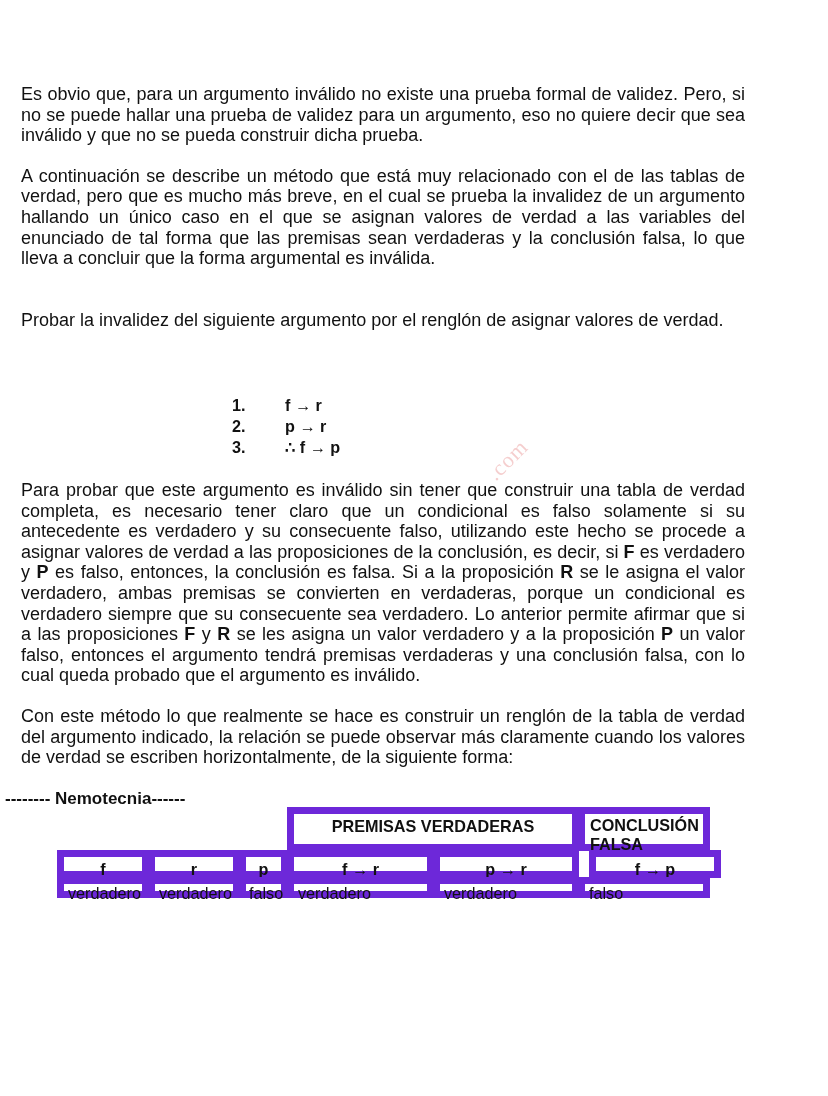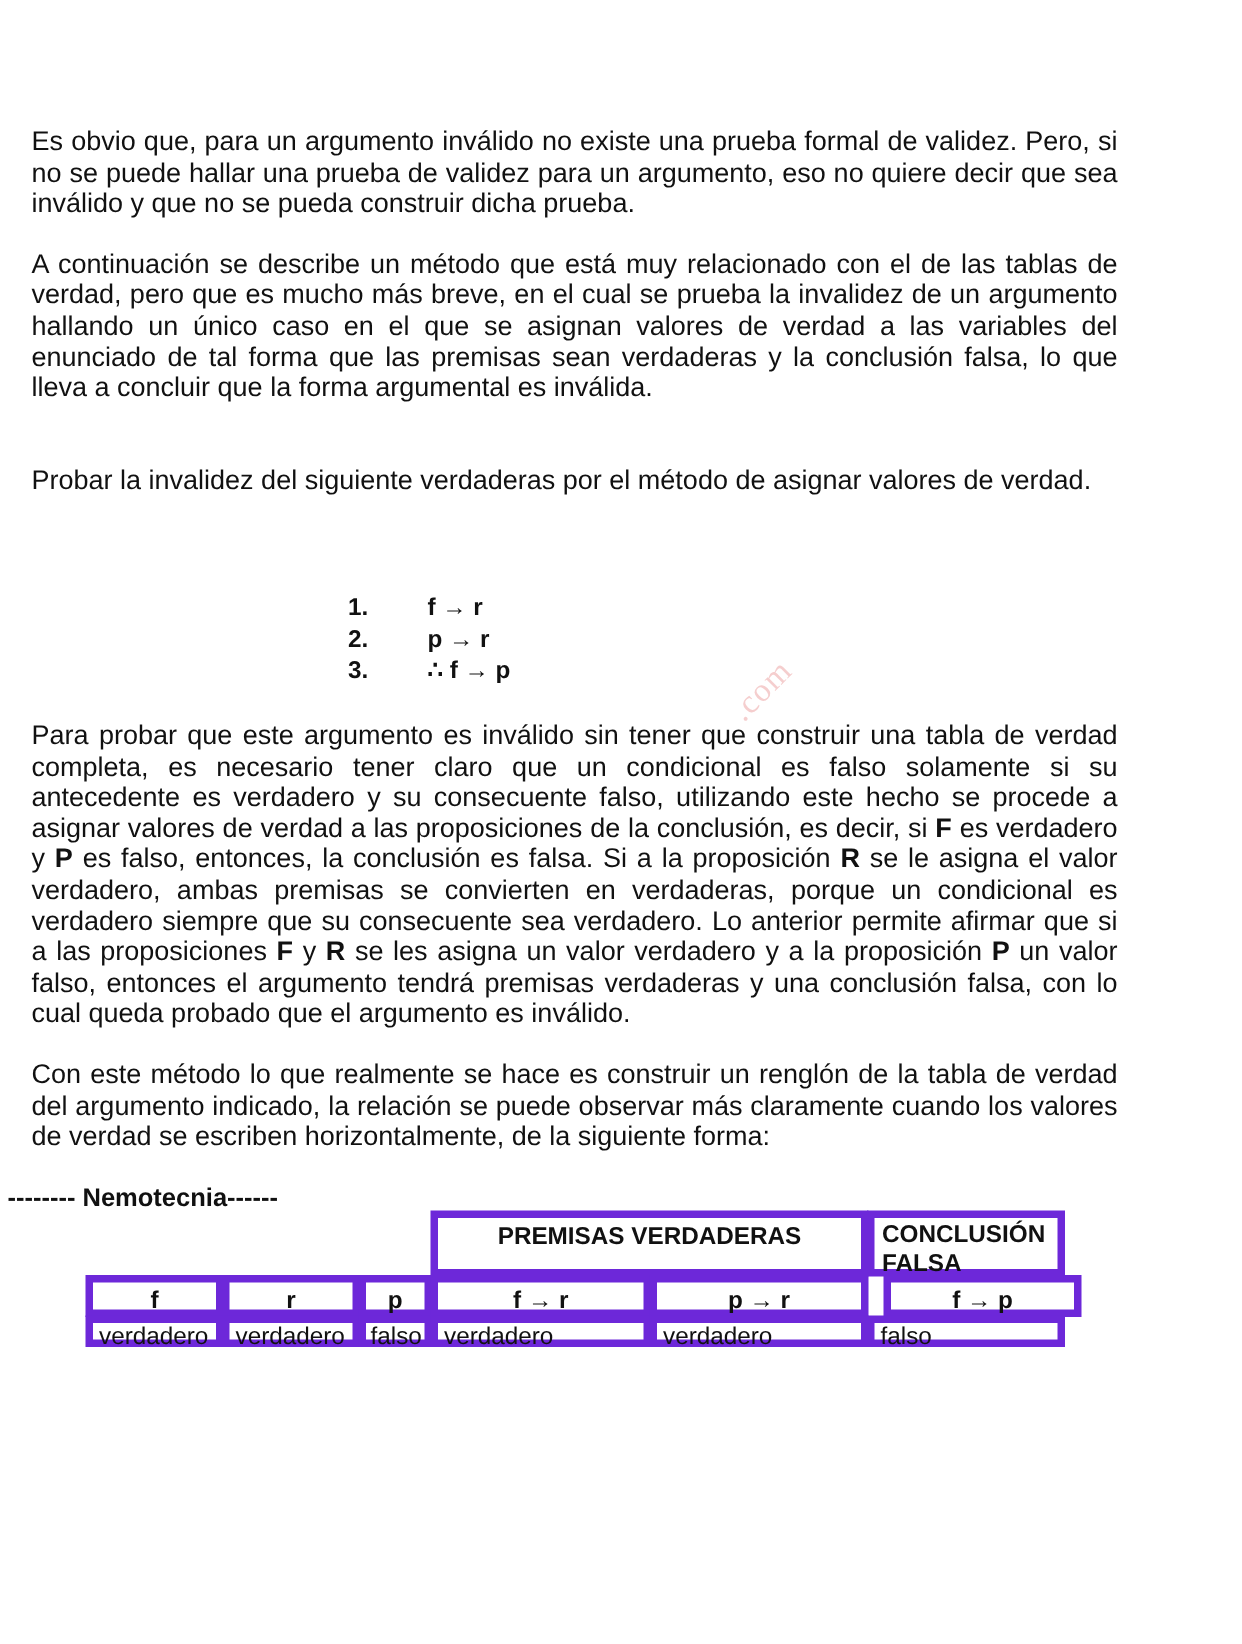--- a/index.html
+++ b/index.html
@@ -25,21 +25,21 @@
   .nemo {
     position: absolute; left: 5px; top: 789px;
     font-weight: bold; font-size: 17px; line-height: 20px; white-space: nowrap;
   }
   .b { font-weight: bold; }
 
   
   .tbl { position: absolute; left: 57px; top: 807px; }
   .cell {
     position: absolute; box-sizing: border-box;
-    border: 5px solid #6d28d9; font-size: 16.2px; line-height: 19px;
+    border: 7px solid #6d28d9; font-size: 16.2px; line-height: 19px;
     background: transparent;
   }
   .cell.bold { font-weight: bold; }
   .cell.center { text-align: center; }
   .cell.pad { padding-left: 5px; }
 
   .watermark {
     position: absolute; left: 300px; top: 520px;
     transform: rotate(-45deg); transform-origin: left bottom;
     color: rgba(220, 80, 80, 0.28); font-family: "Liberation Serif", serif;
@@ -47,21 +47,21 @@
   }
 </style>
 </head>
 <body>
 
 <div class="page">
   <p class="p last-line-left">Es obvio que, para un argumento inválido no existe una prueba formal de validez. Pero, si no se puede hallar una prueba de validez para un argumento, eso no quiere decir que sea inválido y que no se pueda construir dicha prueba.</p>
   <div class="gap1"></div>
   <p class="p last-line-left">A continuación se describe un método que está muy relacionado con el de las tablas de verdad, pero que es mucho más breve, en el cual se prueba la invalidez de un argumento hallando un único caso en el que se asignan valores de verdad a las variables del enunciado de tal forma que las premisas sean verdaderas y la conclusión falsa, lo que lleva a concluir que la forma argumental es inválida.</p>
   <div class="gap2"></div>
-  <p class="p last-line-left">Probar la invalidez del siguiente verdaderas por el método de asignar valores de verdad.</p>
+  <p class="p last-line-left">Probar la invalidez del siguiente argumento por el renglón de asignar valores de verdad.</p>
 </div>
 
 <div class="premises">
   <div class="row">
     <span class="num">1.</span>
     <span class="expr">f → r</span>
   </div>
   <div class="row">
     <span class="num">2.</span>
     <span class="expr">p → r</span>

